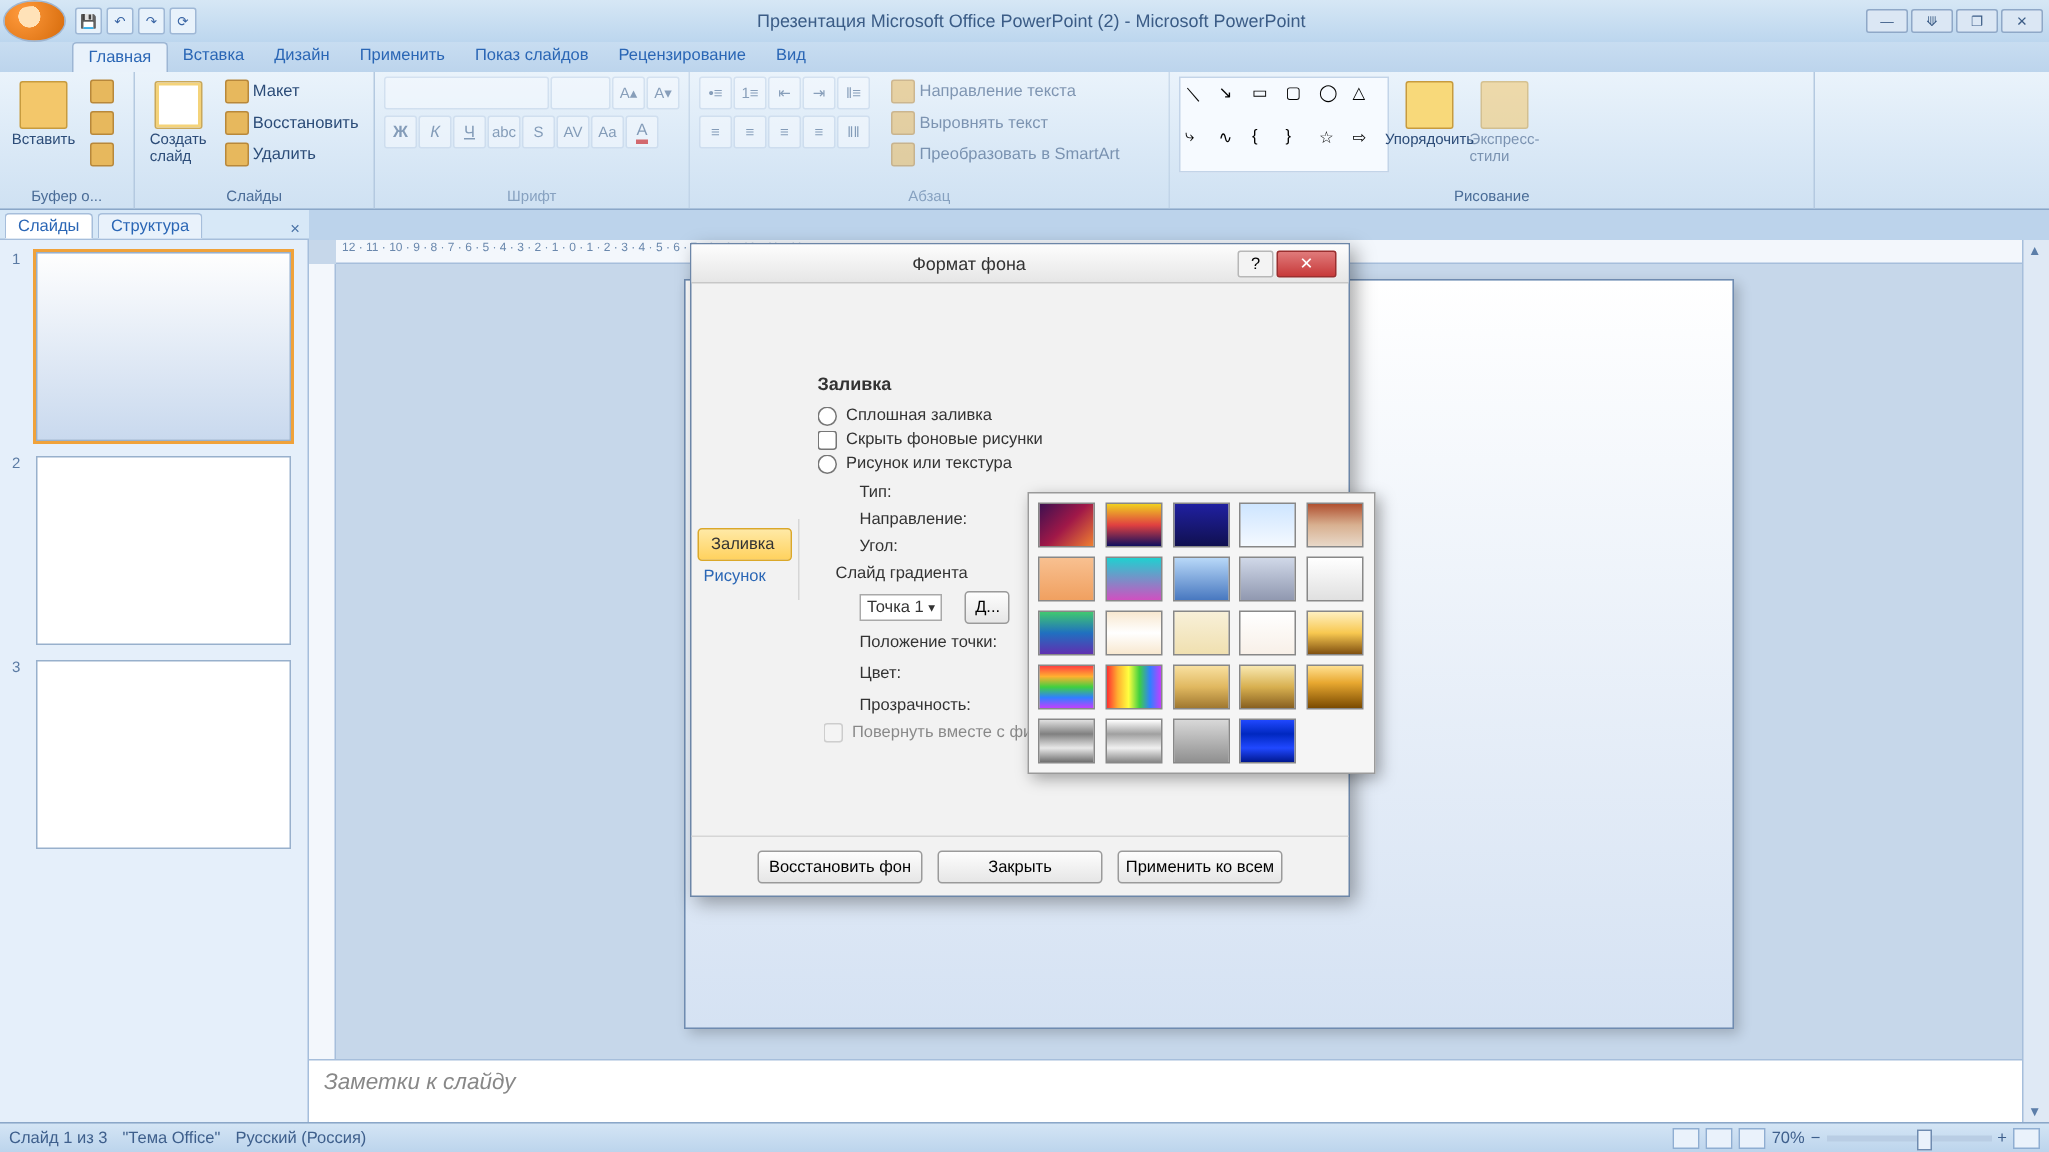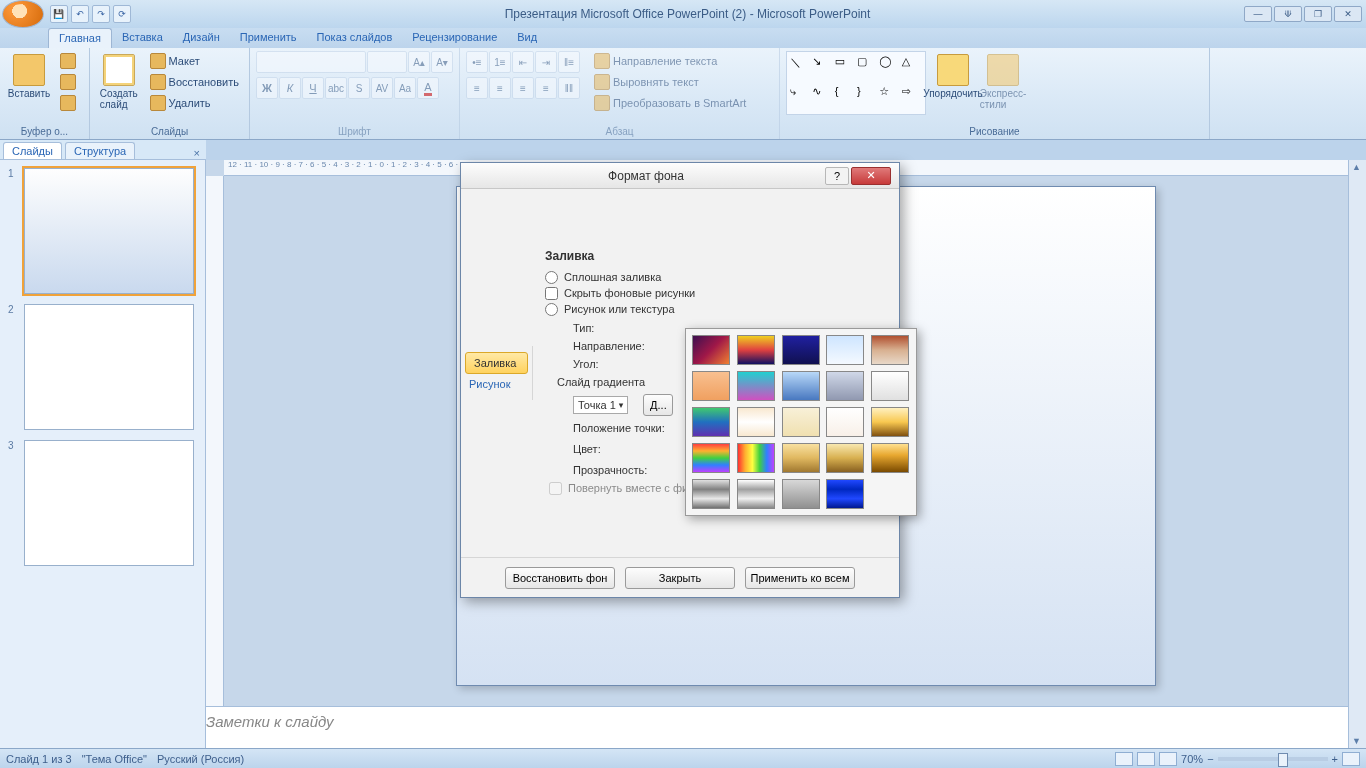--- a/index.html
+++ b/index.html
@@ -49,21 +49,21 @@
 .thumb.sel { outline: 2px solid #f0a23a; }
 .thumb.grad { background: linear-gradient(#fefefe, #c9d9ee); }
 
 
 .canvas-area { position: absolute; left: 206px; right: 18px; top: 160px; bottom: 62px; background: #c6d7ea; }
 .ruler-h { position: absolute; top: 0; left: 18px; right: 0; height: 16px; background: #f3f7fc; border-bottom: 1px solid #a6bedb; font-size: 8px; color: #6a88ad; overflow: hidden; white-space: nowrap; padding-left: 4px; }
 .ruler-v { position: absolute; top: 16px; left: 0; width: 18px; bottom: 0; background: #f3f7fc; border-right: 1px solid #a6bedb; }
 .slide { position: absolute; top: 26px; left: 250px; width: 700px; height: 500px; background: linear-gradient(#fff, #d5e2f3); border: 1px solid #6f8bb0; box-shadow: 3px 3px 8px rgba(0,0,0,0.2); }
 
 
-.notes { position: absolute; left: 206px; right: 18px; bottom: 20px; height: 42px; background: #fff; border-top: 1px solid #a6bedb; padding: 6px 0; color: #888; font-size: 15px; font-style: italic; }
+.notes { position: absolute; left: 206px; right: 18px; bottom: 20px; height: 42px; background: #fff; border-top: 1px solid #a6bedb; padding: 6px 10px; color: #888; font-size: 15px; font-style: italic; }
 
 
 .scroll-v { position: absolute; right: 0; top: 160px; bottom: 20px; width: 18px; background: #dfe9f5; border-left: 1px solid #a6bedb; }
 .scroll-v::before { content: "▲"; position: absolute; top: 2px; left: 3px; font-size: 9px; color: #5c7ea9; }
 .scroll-v::after { content: "▼"; position: absolute; bottom: 2px; left: 3px; font-size: 9px; color: #5c7ea9; }
 
 
 .statusbar { position: absolute; bottom: 0; left: 0; right: 0; height: 20px; background: linear-gradient(#d4e5f5, #bcd4ec); border-top: 1px solid #8ba7c8; display: flex; align-items: center; padding: 0 6px; gap: 10px; font-size: 10px; color: #3e5f8c; }
 .status-right { margin-left: auto; display: flex; align-items: center; gap: 4px; }
 .view-btn { width: 18px; height: 14px; border: 1px solid #8faed2; background: #eaf2fb; }

